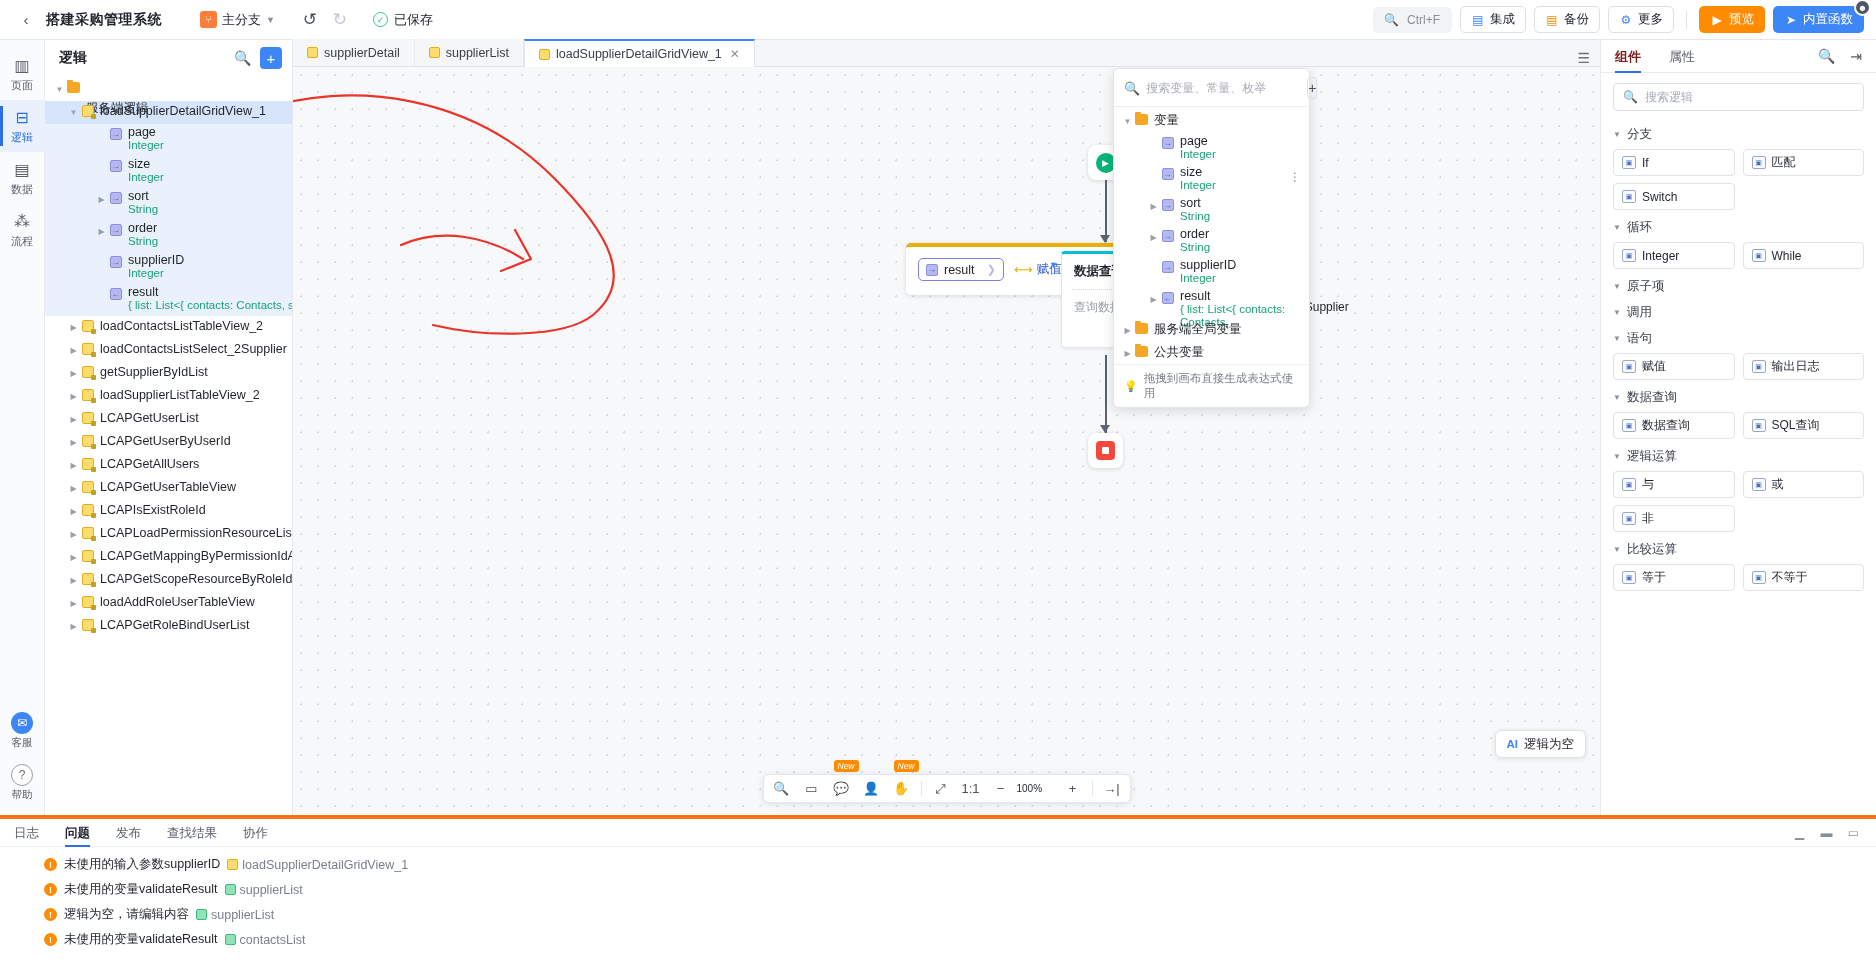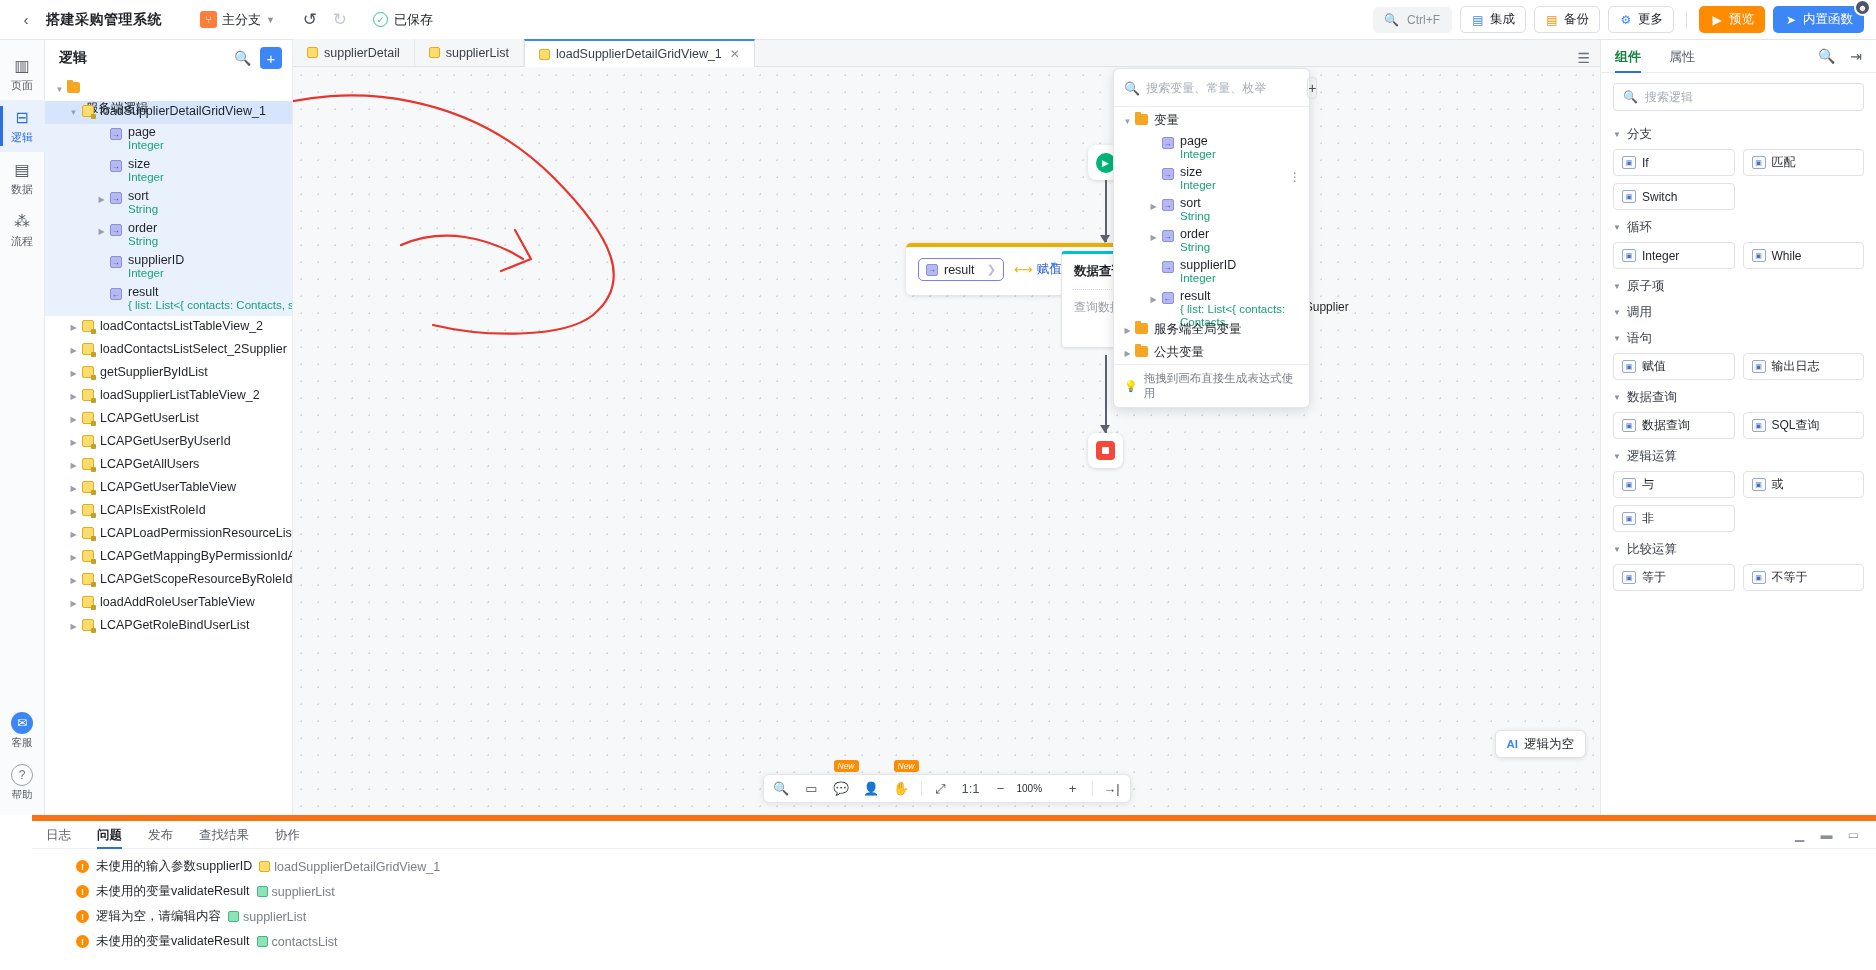--- a/index.html
+++ b/index.html
@@ -174,21 +174,21 @@
   .vp-row { display: flex; align-items: flex-start; padding-left: 7px; height: 23px; font-size: 12.5px;
     cursor: pointer; position: relative; }
   .vp-row.varrow { height: 31px; }
   .vp-dots { position: absolute; right: 8px; top: 6px; color: #8a9099; font-size: 12px; letter-spacing: 0; }
 
   
   .rightpanel { width: 276px; flex: 0 0 276px; border-left: 1px solid #e8eaee; background: #fff;
     display: flex; flex-direction: column; min-height: 0; }
   .rp-tabs { height: 33px; display: flex; align-items: center; border-bottom: 1px solid #e8eaee; padding: 0 14px; }
   .rp-tab { font-size: 13px; color: #5a6069; margin-right: 28px; height: 33px; line-height: 33px; cursor: pointer; }
-  .rp-tab.active { color: #15803d; font-weight: 700; border-bottom: 2px solid #2b6fe0; }
+  .rp-tab.active { color: #7f1d1d; font-weight: 700; border-bottom: 2px solid #2b6fe0; }
   .rp-tabs .sp { margin-left: auto; display: flex; gap: 14px; color: #5a6069; font-size: 14px; }
   .rp-search { margin: 10px 12px 4px 12px; height: 28px; border: 1px solid #dcdfe6; border-radius: 4px;
     display: flex; align-items: center; gap: 7px; padding: 0 9px; }
   .rp-search input { border: 0; outline: none; font-size: 12px; flex: 1; background: transparent;
     font-family: "Liberation Sans", sans-serif; }
   .rp-search input::placeholder { color: #a9aeb6; }
   .rp-list { flex: 1; overflow: hidden; padding: 2px 12px 0 12px; }
   .grp-head { display: flex; align-items: center; gap: 6px; font-size: 12.5px; color: #3a4049;
     margin: 9px 0 6px 0; cursor: pointer; }
   .grp-head .cr { color: #8a9099; font-size: 8px; }
@@ -210,22 +210,22 @@
     height: 29px; background: #fff; border: 1px solid #e4e6eb; border-radius: 6px;
     box-shadow: 0 1px 6px rgba(0,0,0,.1); display: flex; align-items: center; padding: 0 4px; gap: 2px; }
   .ct-item { width: 28px; height: 25px; display: flex; align-items: center; justify-content: center;
     color: #4a5059; font-size: 13px; cursor: pointer; border-radius: 4px; position: relative; }
   .ct-zoom { font-size: 10px; width: 40px; text-align: left; cursor: pointer; }
   .ct-sep { width: 1px; height: 15px; background: #e4e6eb; margin: 0 3px; }
   .newbadge { position: absolute; top: -16px; left: 6px; background: #ff8b00; color: #fff;
     font-size: 8.5px; border-radius: 3px; padding: 1px 4px; font-style: italic; }
 
   
-  .dock { height: 155px; flex: 0 0 155px; border-top: 6px solid #f97316; background: #fff;
-    display: flex; flex-direction: column; margin-left: 32px; }
+  .dock { height: 155px; flex: 0 0 155px; border-top: 4px solid #f97316; background: #fff;
+    display: flex; flex-direction: column; }
   .dock-tabs { height: 28px; display: flex; align-items: center; padding: 0 14px; gap: 26px;
     border-bottom: 1px solid #eef0f3; }
   .dk-tab { font-size: 12.5px; color: #5a6069; height: 28px; line-height: 28px; cursor: pointer; }
   .dk-tab.active { color: #1f2329; font-weight: 600; border-bottom: 2px solid #2b6fe0; }
   .dock-tabs .sp { margin-left: auto; display: flex; gap: 10px; color: #6b7178; align-items: center; }
   .win-ico { width: 17px; height: 13px; display: flex; align-items: center; justify-content: center;
     font-size: 12px; cursor: pointer; color: #8a9099; }
   .issues { flex: 1; overflow: hidden; padding-top: 5px; }
   .issue { display: flex; align-items: center; gap: 7px; height: 25px; padding-left: 44px; font-size: 12.5px; }
   .warn { width: 13px; height: 13px; border-radius: 50%; background: #ff8b00; color: #fff;

